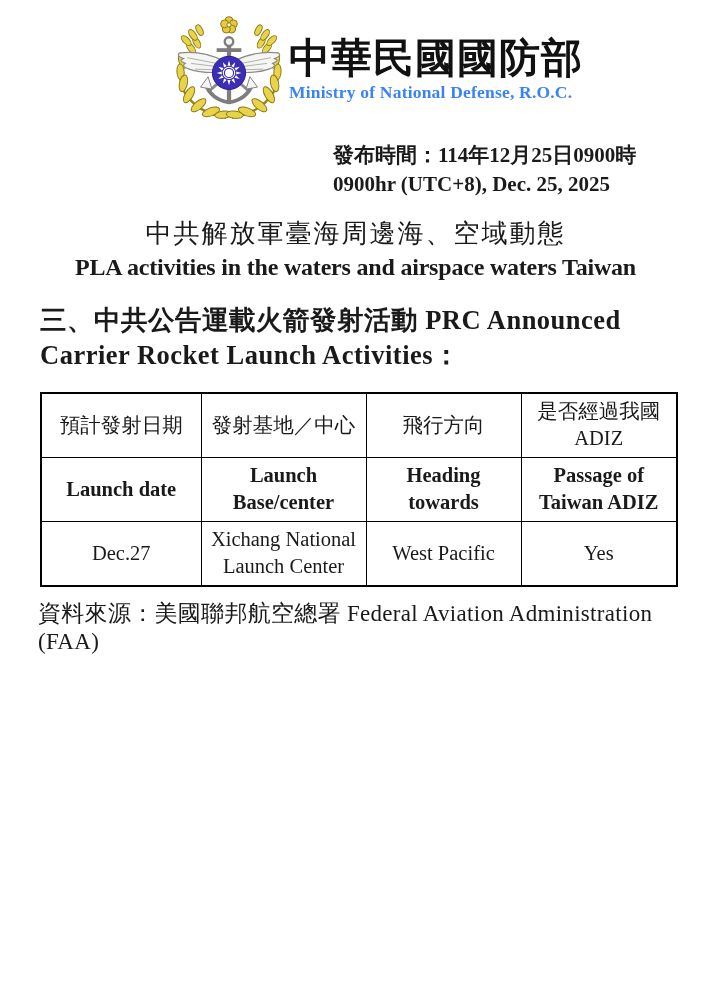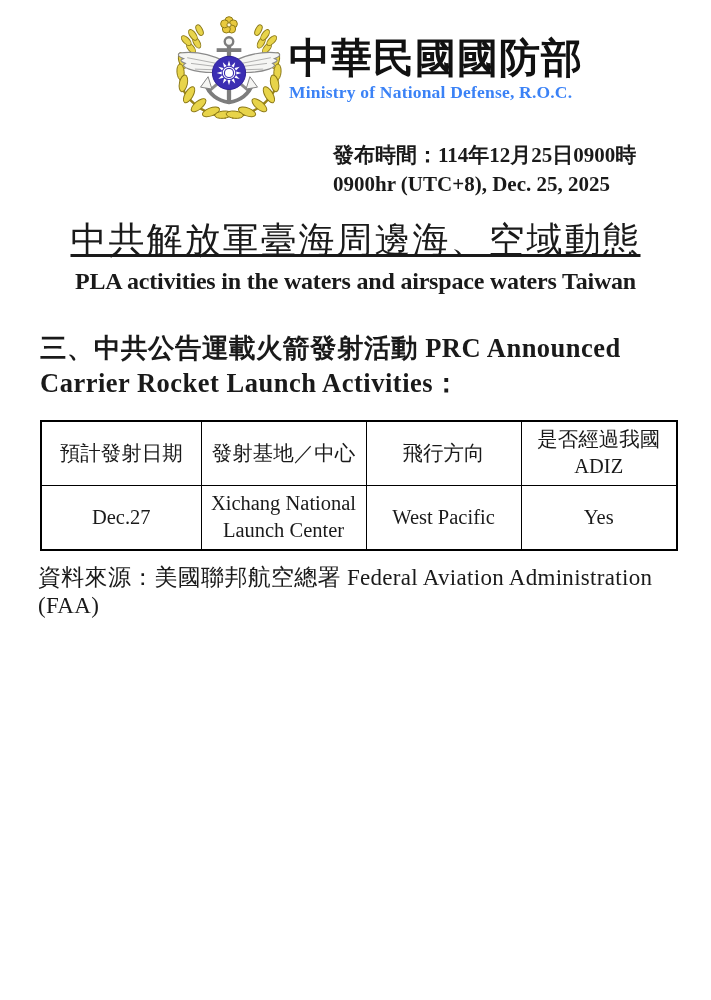--- a/index.html
+++ b/index.html
@@ -11,24 +11,24 @@
   .masthead{display:flex;align-items:flex-start;padding:14px 8px 0 172px;}
   .emblem-wrap{width:114px;height:114px;flex:0 0 auto;}
   .emblem-wrap svg{display:block;}
   .org-block{padding-top:22px;margin-left:3px;}
   .org-zh{font-size:41px;line-height:1.08;letter-spacing:1px;font-weight:600;color:#111;white-space:nowrap;}
   .org-en{font-size:17.5px;font-weight:bold;color:#3b82f6;margin-top:2px;letter-spacing:0.2px;white-space:nowrap;}
   
   .release{margin:13px 0 0 333px;font-size:21px;line-height:1.36;font-weight:bold;}
   
   .doc-title{text-align:center;margin-top:18px;}
-  .title-zh{font-size:36px;letter-spacing:2px;text-decoration:underline;}
+  .title-zh{font-size:26px;letter-spacing:2px;}
   .title-en{font-size:24px;font-weight:bold;margin-top:3px;letter-spacing:-0.2px;}
   
-  .section-heading{margin:36px 40px 0 40px;max-width:614px;font-size:26.5px;font-weight:bold;line-height:1.3;letter-spacing:0.5px;}
+  .section-heading{margin:22px 40px 0 40px;max-width:614px;font-size:26.5px;font-weight:bold;line-height:1.3;letter-spacing:0.5px;}
   
   table.launch{border-collapse:collapse;margin:20px 0 0 40px;table-layout:fixed;border:2.5px solid #000;}
   table.launch td{
     border:1.8px solid #000;text-align:center;vertical-align:middle;
     font-size:20.5px;line-height:1.32;white-space:pre-line;padding:2px 4px;height:59px;
   }
   table.launch tr.bold td{font-weight:bold;}
   
   .source{margin:11px 0 0 38px;font-size:23px;letter-spacing:0.3px;}
 </style>
@@ -138,20 +138,28 @@
         <col style="width:156px">
     </colgroup>
     <tbody id="launch-tbody">
         <tr>
           <td>預計發射日期</td>
           <td>發射基地／中心</td>
           <td>飛行方向</td>
           <td>是否經過我國
 ADIZ</td>
         </tr>
+        <tr class="bold">
+          <td>Launch date</td>
+          <td>Launch
+Base/center</td>
+          <td>Heading towards</td>
+          <td>Passage of
+Taiwan ADIZ</td>
+        </tr>
         <tr>
           <td>Dec.27</td>
           <td>Xichang National
 Launch Center</td>
           <td>West Pacific</td>
           <td>Yes</td>
         </tr>
       </tbody>
   </table>
 

